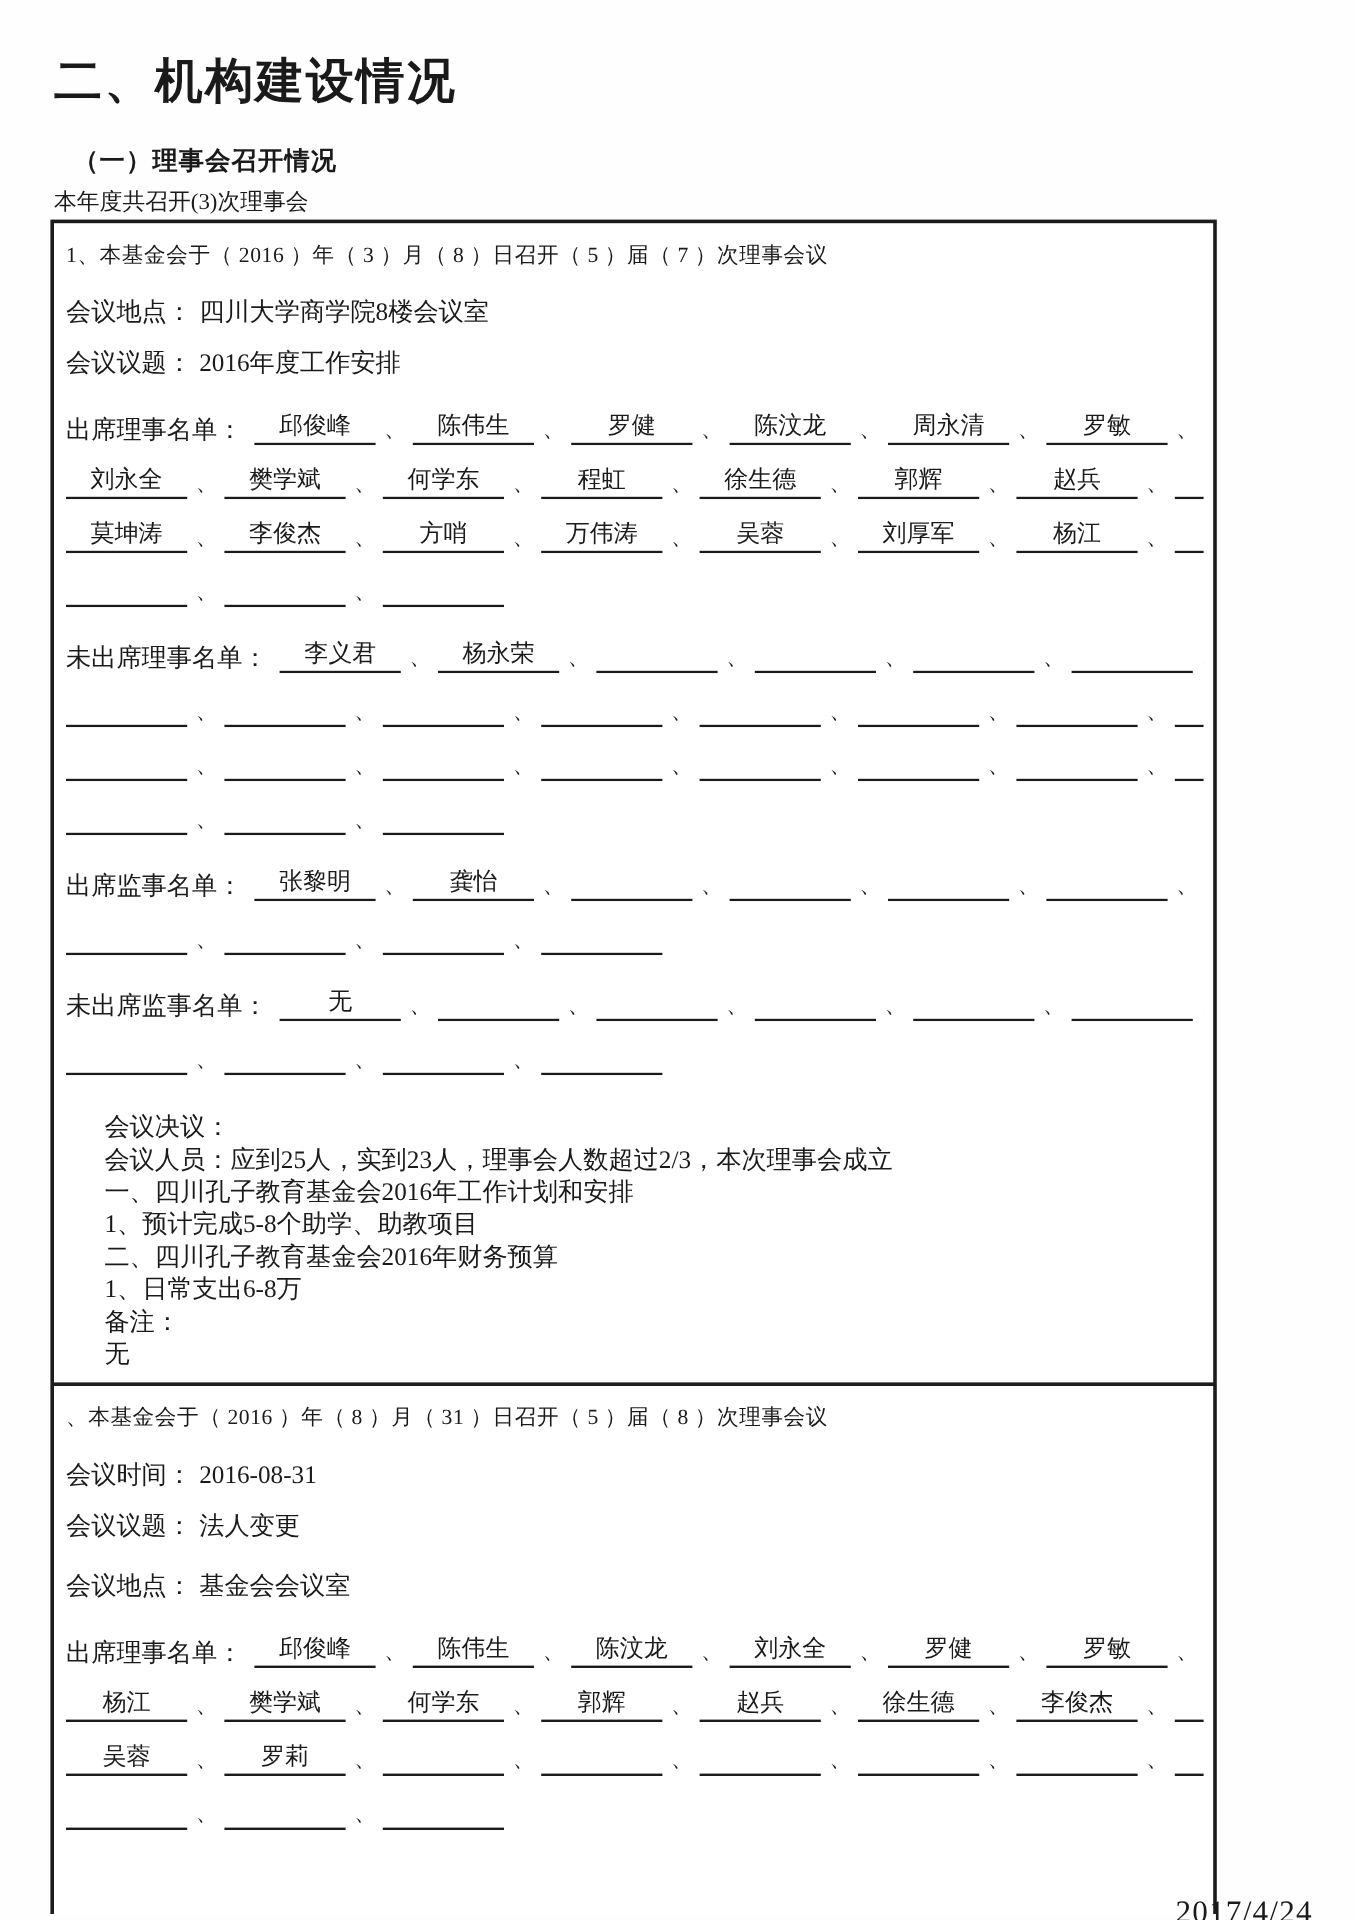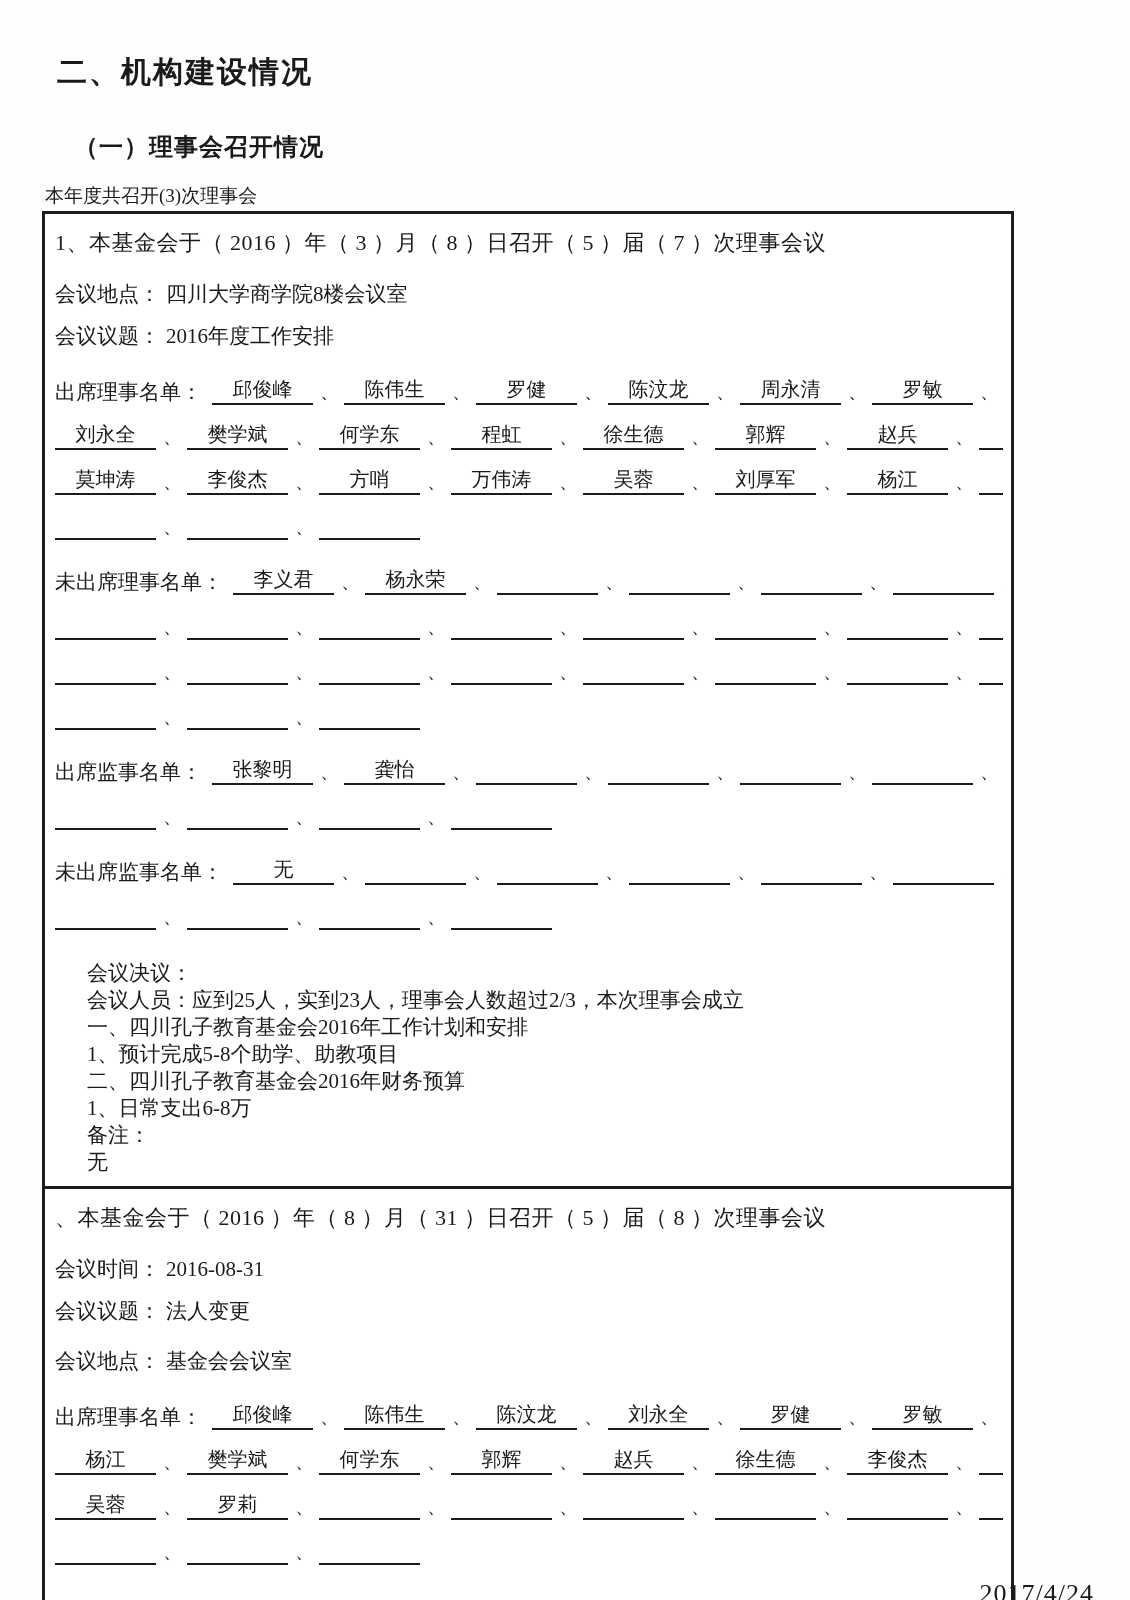--- a/index.html
+++ b/index.html
@@ -8,47 +8,47 @@
     color:#1a1a1a;
     -webkit-font-smoothing:antialiased;
   }
   .page{
     position:relative;
     width:1130px;height:1600px;
     background:#fefefe;
     overflow:hidden;
   }
   .doc-title{
-    margin:12px;
+    margin:0;
     padding:40px 12px 0 45px;
-    font-size:30px;font-weight:bold;
+    font-size:40px;font-weight:bold;
     letter-spacing:2px;
   }
   .doc-subtitle{
-    margin:16px;
+    margin:3px;
     padding:22px 0 0 58px;
-    font-size:24px;font-weight:bold;
+    font-size:21px;font-weight:bold;
     letter-spacing:1px;
   }
   .doc-summary{
     margin:0;
     padding:4px 0 2px 45px;
     font-size:19px;
   }
   .boxes{width:972px;margin-left:42px;}
   .meeting-box{
     border:3px solid #1c1c1c;
     padding:6px 8px 10px 8px;
     box-sizing:border-box;
     background:#fff;
   }
   .meeting-box + .meeting-box{border-top:none;}
   .meeting-box.cut-bottom{border-bottom:none;padding-bottom:70px;}
   .meeting-header{
-    font-size:22px;
+    font-size:18px;
     margin:8px 0 4px 2px;
     letter-spacing:.5px;
     white-space:nowrap;
   }
   .info-line{
     font-size:21px;
     margin:22px 0 0 2px;
     white-space:nowrap;
   }
   .info-line.tight{margin-top:14px;}

